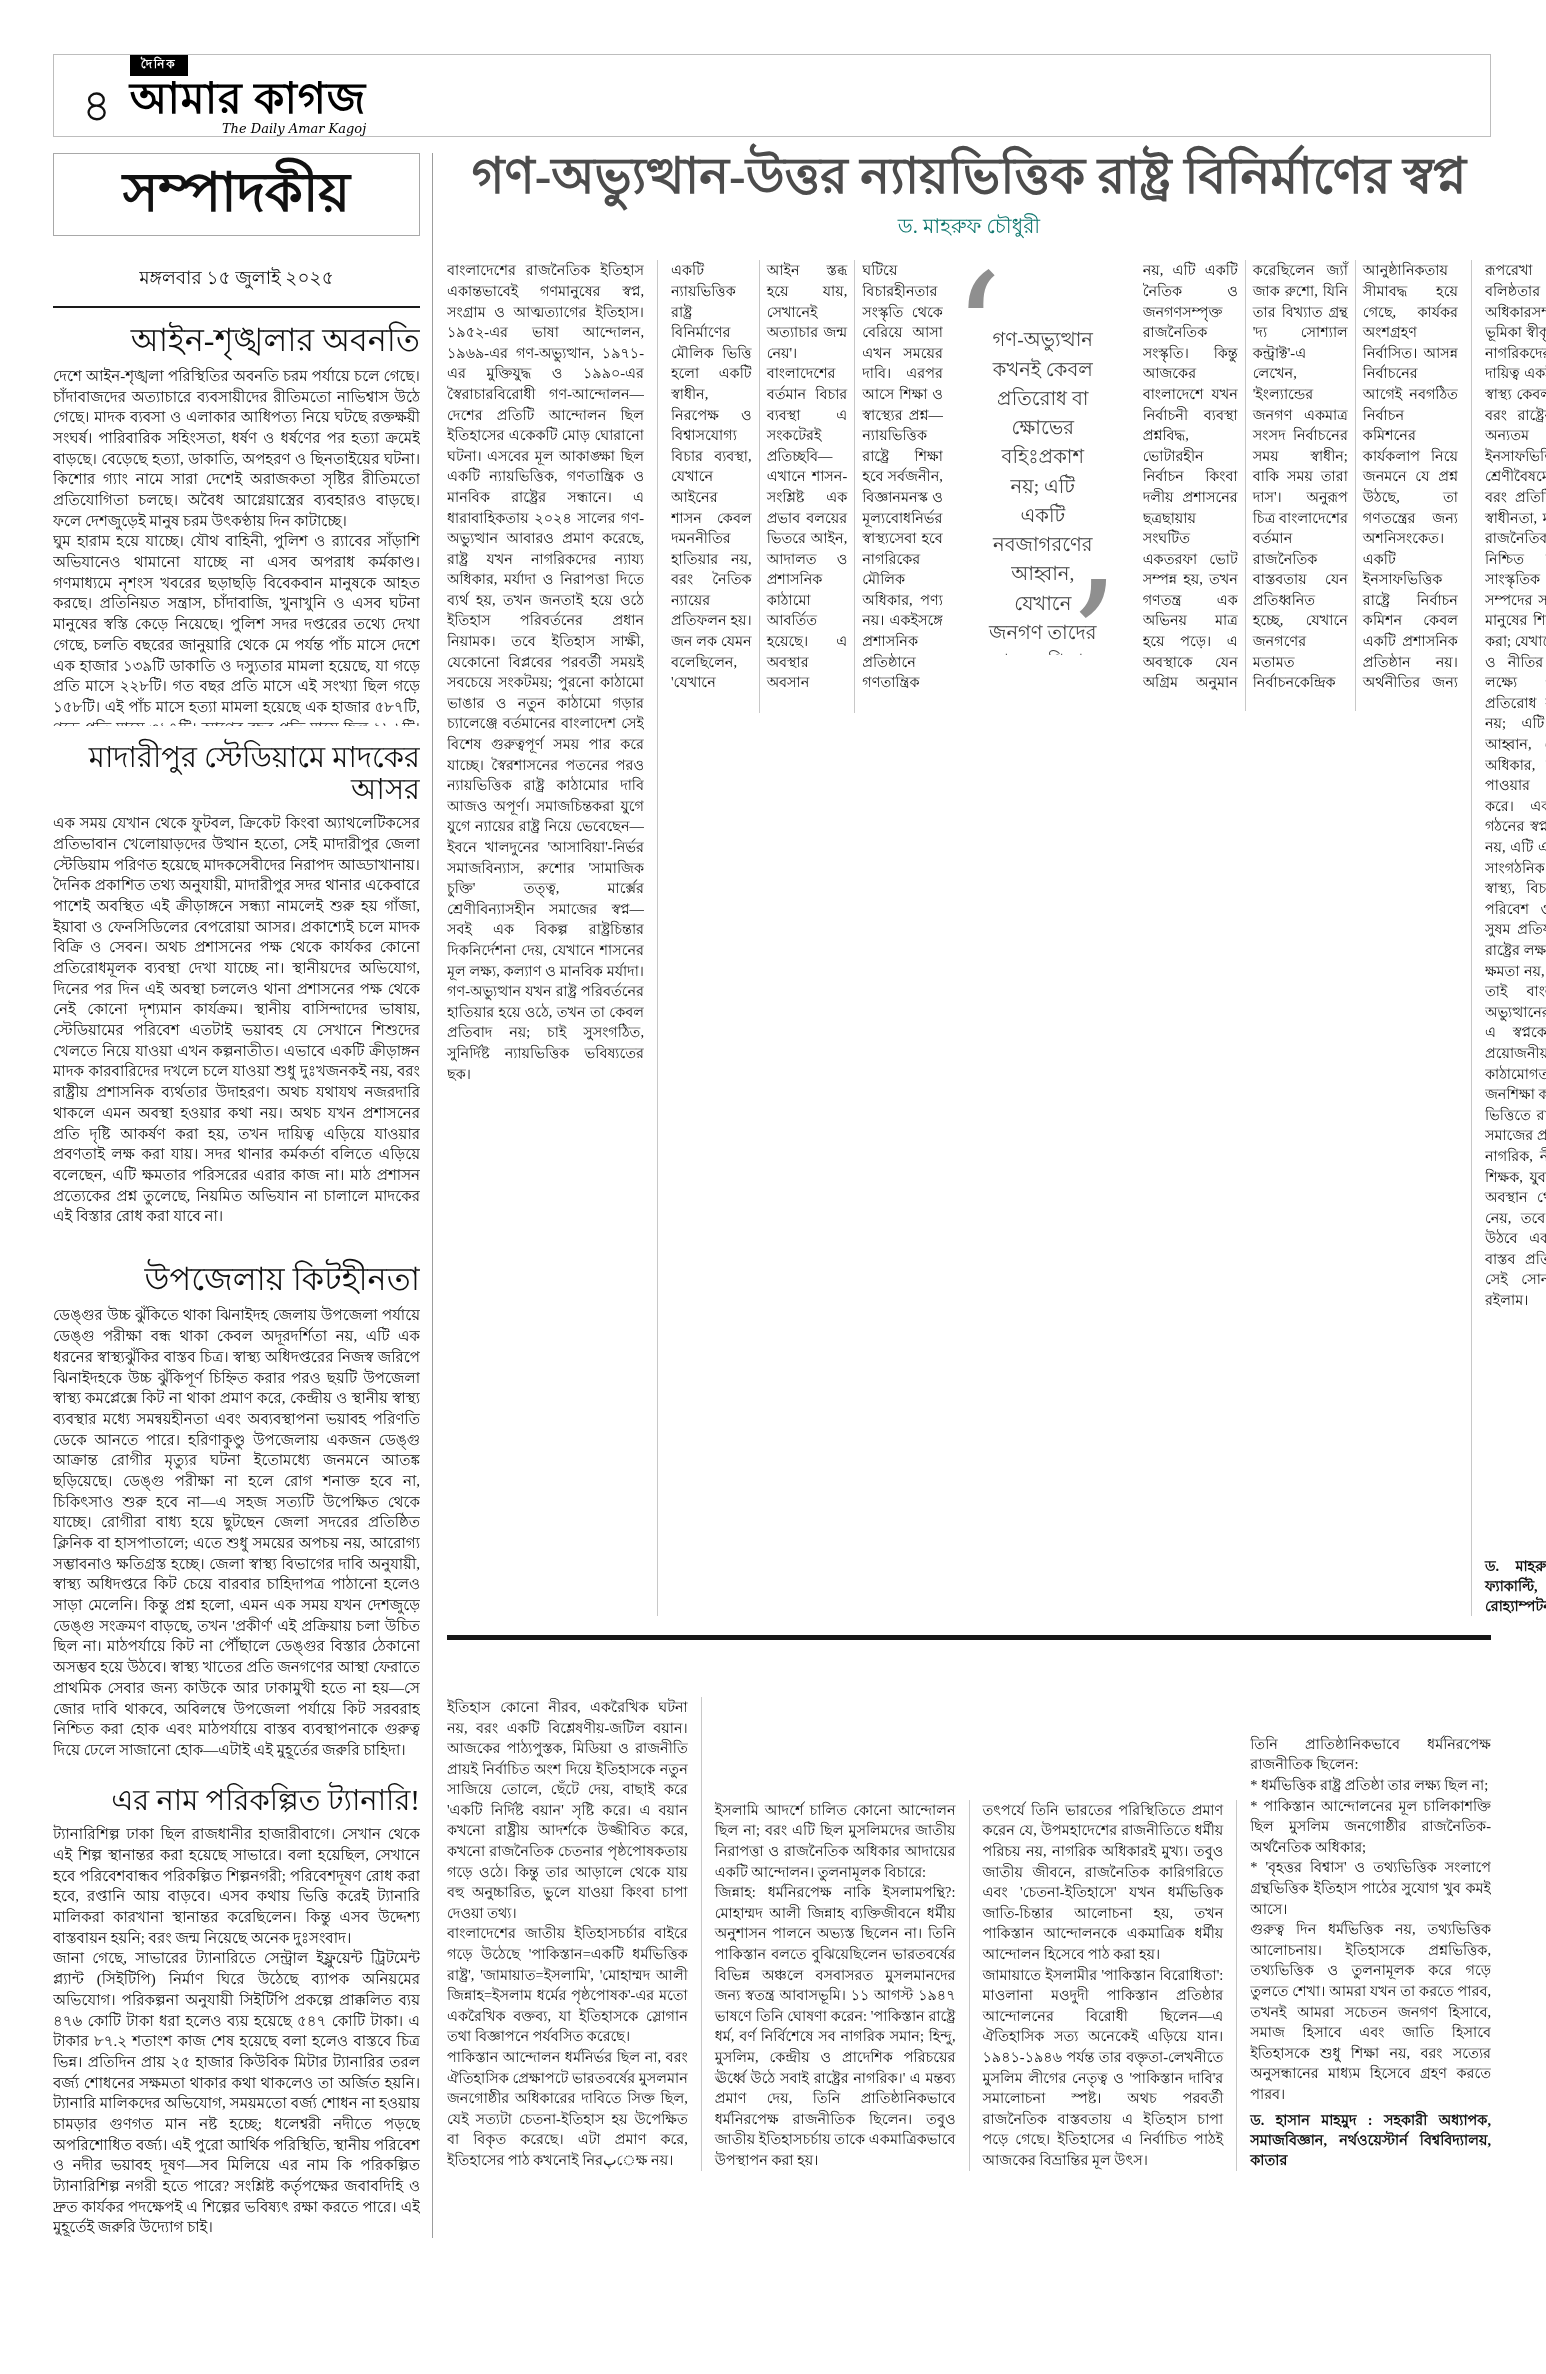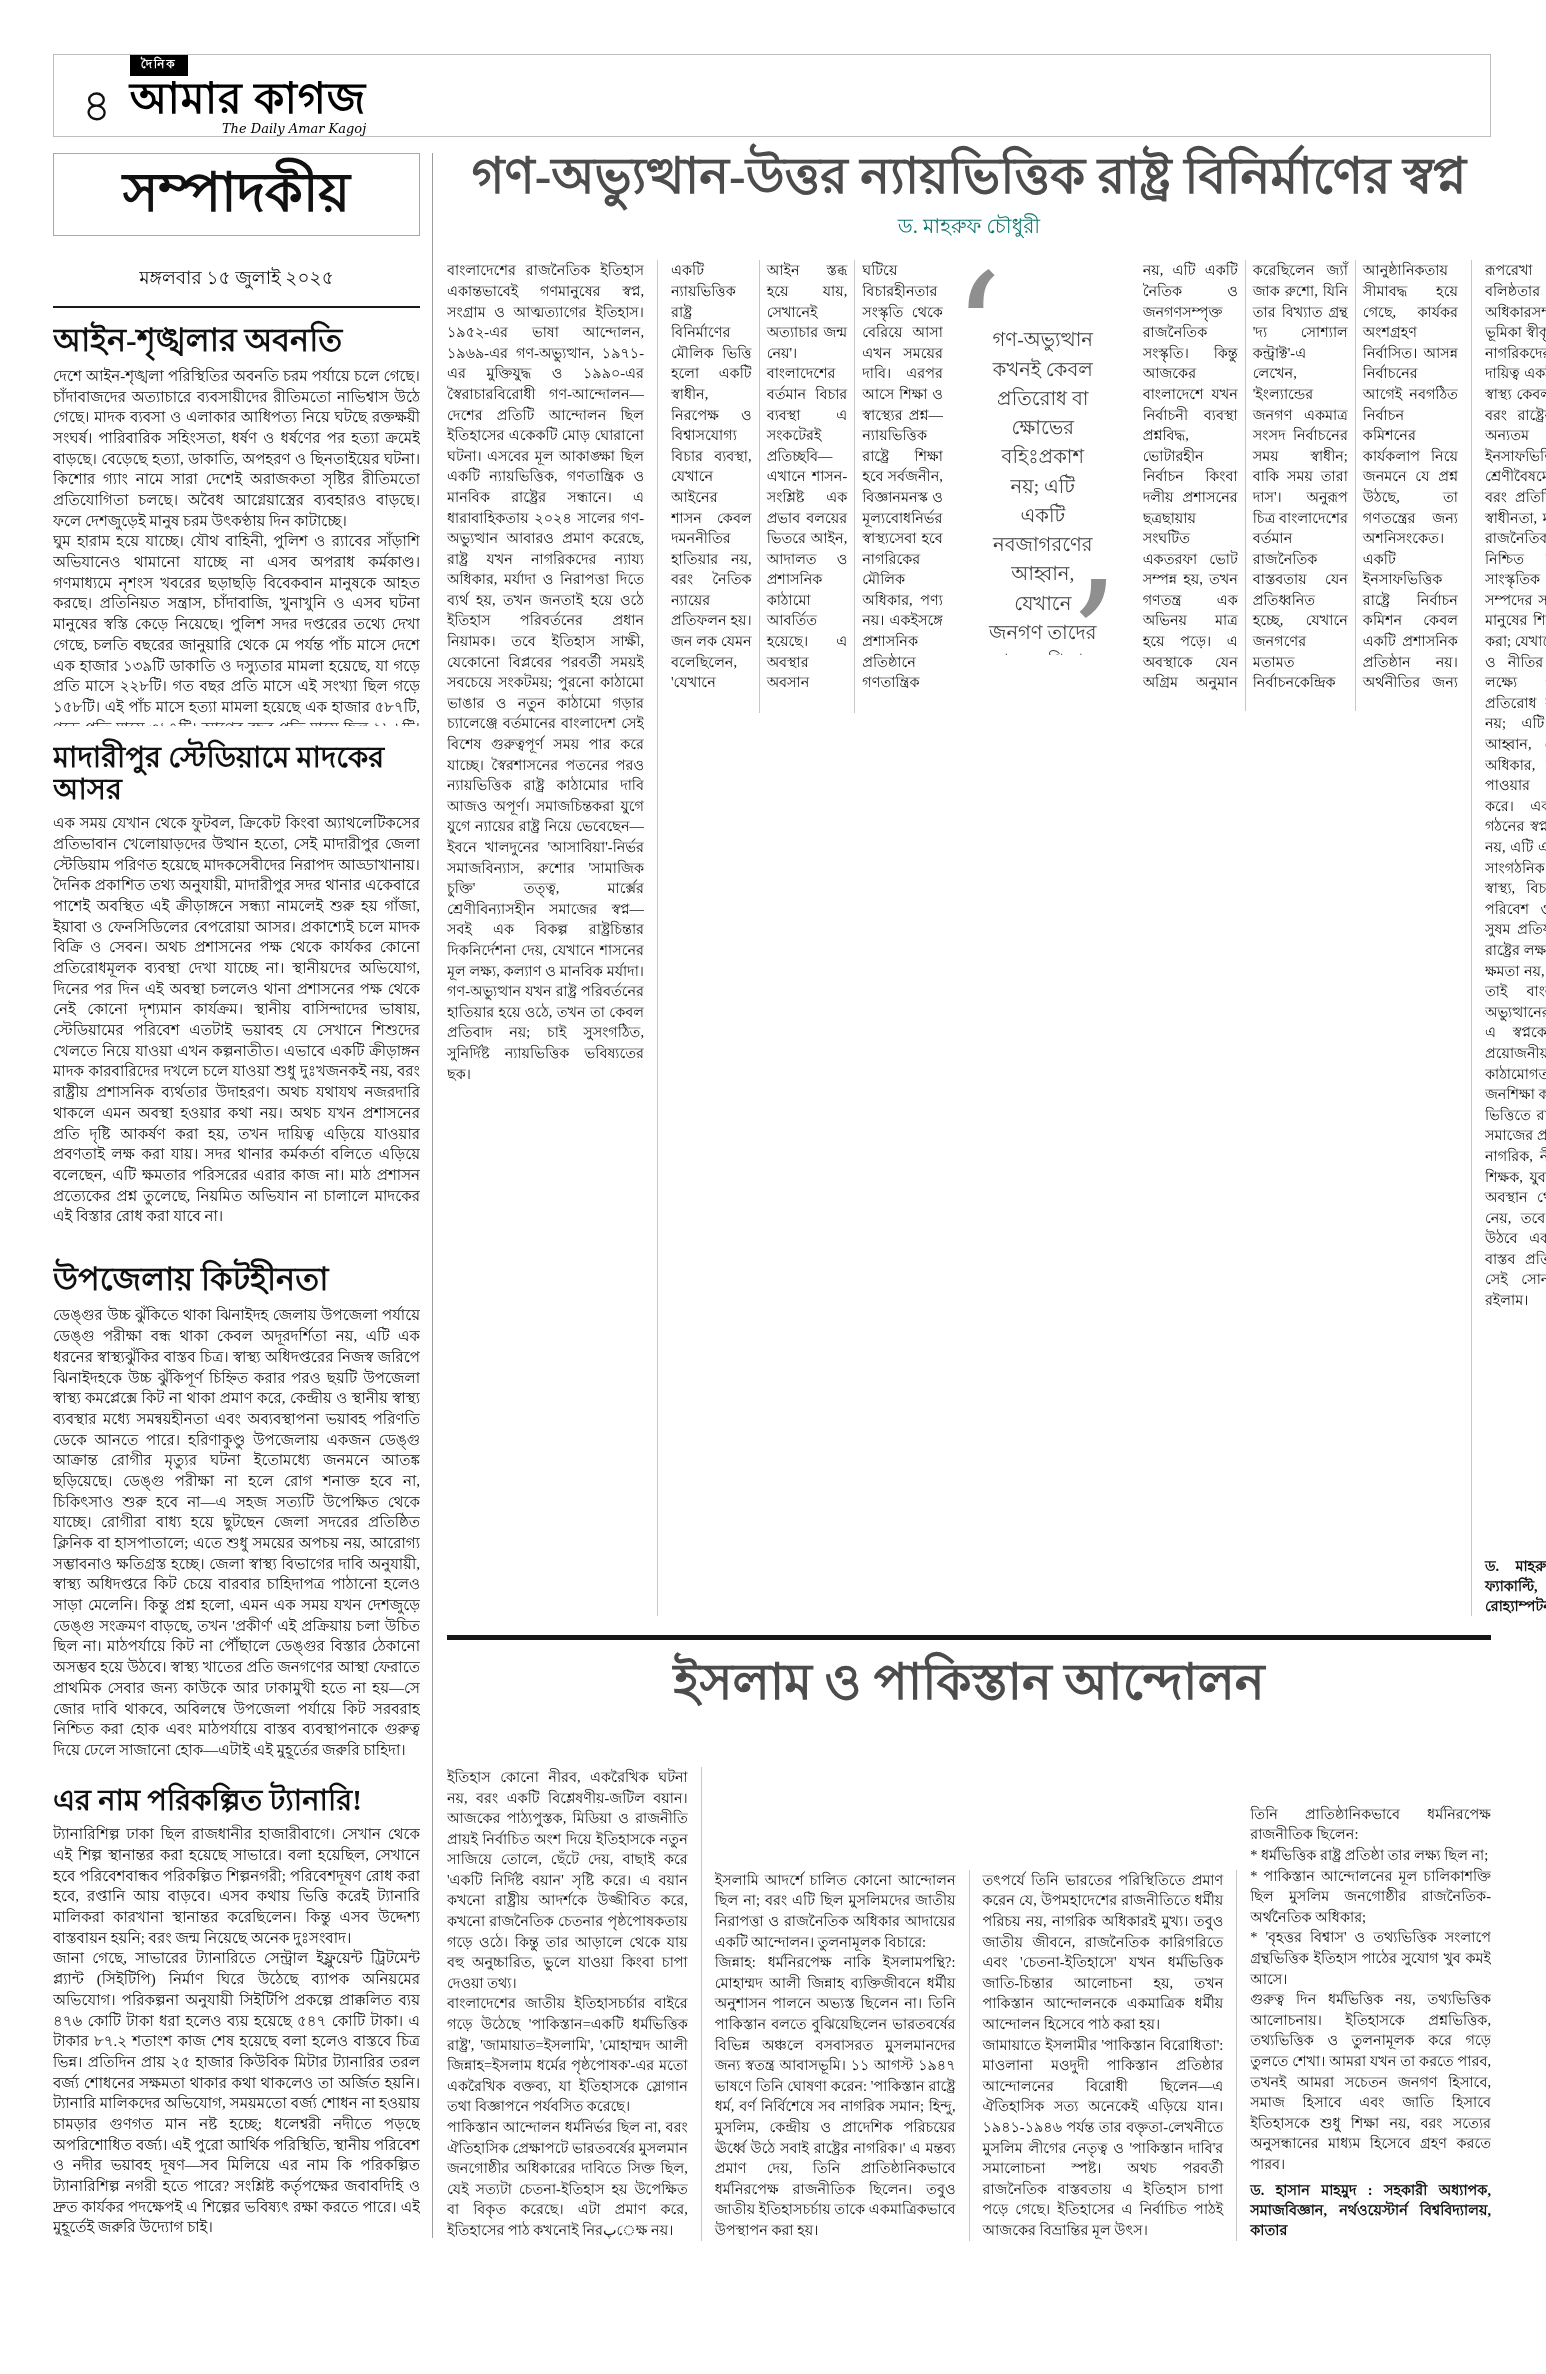--- a/index.html
+++ b/index.html
@@ -22,21 +22,21 @@
   .logo-name { font-size:43px; font-weight:900; line-height:1.05; letter-spacing:0.9px; color:#000; }
   .logo-sub { font-size:13px; font-style:italic; text-align:right; color:#000;
     font-family:"DejaVu Serif", serif; }
   
   .editorial { position:absolute; left:53px; top:153px; width:367px; height:2087px; overflow:hidden; }
   .ed-box { border:1.9px solid #a8a8a8; padding:11px 5.6px 13px; text-align:center; background:#fff; }
   .ed-title { font-size:54px; font-weight:bold; line-height:1.05; }
   .ed-date { text-align:center; font-size:18.6px; margin-top:28px;font-family:Liberation Serif, serif; }
   .ed-rule { border-top:2.8px solid #1a1a1a; margin-top:11px; }
   .ed-article { margin-top:15px; }
-  .ed-h { text-align:left; font-weight:bold; line-height:1.12; margin-bottom:7.4px; font-size:32px; }
+  .ed-h { text-align:right; font-weight:normal; line-height:1.12; margin-bottom:7.4px; font-size:32px; }
   .ed-h.big { font-size:29px; }
   .ed-body { font-size:15px; line-height:1.38; text-align:justify; white-space:pre-line; overflow:hidden; }
   .h1-body { height:360px; } .h2-body { height:434px; } .h3-body { height:464px; } .h4-body { height:417px; }
   .v-divider { position:absolute; left:432px; top:153px; width:0.9px; height:2085px; background:#9c9c9c; }
   
   .main { position:absolute; left:447px; top:148px; width:1044px; }
   .lead-h { font-size:50px; font-weight:bold; color:#4c4c4c; text-align:center; line-height:1.12; }
   .byline { text-align:center; font-size:20.4px; color:#0f766e; margin-top:7.4px; }
   .bt { font-size:14.4px; line-height:1.43; text-align:justify; white-space:pre-line; }
   .lead-grid { margin-top:15px; display:flex; gap:13px; height:1356px; }
@@ -135,21 +135,20 @@
         <div class="lg-col-right">
           <div class="c5text bt">রূপরেখা হিসেবে বিবেচিত। বলিষ্ঠতার সাংবিধানিক প্রকৃতিকে অধিকারসম্পন্ন গণ্য করে রাষ্ট্রের ভূমিকা স্বীকৃত হতে হবে, যার রাষ্ট্র ও নাগরিকদের ওপর ন্যায় প্রতিষ্ঠার দায়িত্ব একই সঙ্গে বর্তায়। সুশিক্ষা ও স্বাস্থ্য কেবল উন্নয়নের উপাদান নয়, বরং রাষ্ট্রের ন্যায়ভিত্তিক চরিত্রের অন্যতম মানদণ্ড। একটি ইনসাফভিত্তিক রাষ্ট্র কেবল শ্রেণীবৈষম্যের অবসান ঘটায় না, বরং প্রতিটি নাগরিকের সাংস্কৃতিক স্বাধীনতা, মত প্রকাশের অধিকার ও রাজনৈতিক অংশগ্রহণের সুযোগ নিশ্চিত করে। সামাজিক ও সাংস্কৃতিক ইনসাফ মানে কেবল সম্পদের সমবণ্টন নয়, বরং প্রতিটি মানুষের শিক্ষা ও স্বাস্থ্যসেবা নিশ্চিত করা; যেখানে জনগণের স্বার্থে আইন ও নীতির প্রতিফলন ঘটবে। এ লক্ষ্যে গণ-অভ্যুত্থান কেবল প্রতিরোধ বা ক্ষোভের বহিঃপ্রকাশ নয়; এটি একটি নবজাগরণের আহ্বান, যেখানে জনগণ ন্যায্য অধিকার, সম্মান ও মর্যাদা ফিরে পাওয়ার সংগ্রামে আত্মনিয়োগ করে। একটি ন্যায়ভিত্তিক রাষ্ট্র গঠনের স্বপ্ন কেবল আবেগের বিষয় নয়, এটি একটি দার্শনিক, নৈতিক ও সাংগঠনিক প্রকল্প, যার ভিত্তি শিক্ষা, স্বাস্থ্য, বিচার, অর্থনীতি, সংস্কৃতি, পরিবেশ ও রাজনীতিতে ন্যায়ের সুষম প্রতিফলন। এ ইনসাফভিত্তিক রাষ্ট্রের লক্ষ্য হবে ব্যক্তি নয়, জনগণ; ক্ষমতা নয়, দায়িত্ব; দখল নয়, সেবা। তাই বাংলাদেশের জন্য গণ-অভ্যুত্থানের পরবর্তী চ্যালেঞ্জ হলো এ স্বপ্নকে বাস্তবে রূপ দিতে প্রয়োজনীয় নীতিনির্ধারণ, কাঠামোগত সংস্কার ও সর্বজনীন জনশিক্ষা কার্যক্রম শুরু করা। ন্যায়ের ভিত্তিতে রাষ্ট্র গড়ার এ প্রয়াসে যদি সমাজের প্রতিটি মানুষ তথা সাধারণ নাগরিক, নীতিনির্ধারক, পেশাজীবী, শিক্ষক, যুবক প্রত্যেকেই নিজ নিজ অবস্থান থেকে দায়িত্বশীল ভূমিকা নেয়, তবে একদিন এ স্বপ্নই হয়ে উঠবে একটি নতুন বাংলাদেশের বাস্তব প্রতিচ্ছবি। আমরা বাস্তবের সেই সোনালি দিনের অপেক্ষায় রইলাম।</div>
           <div class="sig">ড. মাহরুফ চৌধুরী: ভিজিটিং ফ্যাকাল্টি, ইউনিভার্সিটি অব রোহ্যাম্পটন, যুক্তরাজ্য</div>
         </div>
       </div>
     </article>
 
     <div class="article-divider"></div>
 
     <article>
-      <h1 class="second-h">ইসলাম ও পাকিস্তান আন্দোলন</h1>
 
       <div class="second-grid">
         <div class="sg-col bt">ইতিহাস কোনো নীরব, একরৈখিক ঘটনা নয়, বরং একটি বিশ্লেষণীয়-জটিল বয়ান। আজকের পাঠ্যপুস্তক, মিডিয়া ও রাজনীতি প্রায়ই নির্বাচিত অংশ দিয়ে ইতিহাসকে নতুন সাজিয়ে তোলে, ছেঁটে দেয়, বাছাই করে 'একটি নির্দিষ্ট বয়ান' সৃষ্টি করে। এ বয়ান কখনো রাষ্ট্রীয় আদর্শকে উজ্জীবিত করে, কখনো রাজনৈতিক চেতনার পৃষ্ঠপোষকতায় গড়ে ওঠে। কিন্তু তার আড়ালে থেকে যায় বহু অনুচ্চারিত, ভুলে যাওয়া কিংবা চাপা দেওয়া তথ্য।
 বাংলাদেশের জাতীয় ইতিহাসচর্চার বাইরে গড়ে উঠেছে 'পাকিস্তান=একটি ধর্মভিত্তিক রাষ্ট্র', 'জামায়াত=ইসলামি', 'মোহাম্মদ আলী জিন্নাহ=ইসলাম ধর্মের পৃষ্ঠপোষক'-এর মতো একরৈখিক বক্তব্য, যা ইতিহাসকে স্লোগান তথা বিজ্ঞাপনে পর্যবসিত করেছে।
 পাকিস্তান আন্দোলন ধর্মনির্ভর ছিল না, বরং ঐতিহাসিক প্রেক্ষাপটে ভারতবর্ষের মুসলমান জনগোষ্ঠীর অধিকারের দাবিতে সিক্ত ছিল, যেই সত্যটা চেতনা-ইতিহাস হয় উপেক্ষিত বা বিকৃত করেছে। এটা প্রমাণ করে, ইতিহাসের পাঠ কখনোই নিরپেক্ষ নয়।</div>
         <div class="sg-col bt">ইসলামি আদর্শে চালিত কোনো আন্দোলন ছিল না; বরং এটি ছিল মুসলিমদের জাতীয় নিরাপত্তা ও রাজনৈতিক অধিকার আদায়ের একটি আন্দোলন। তুলনামূলক বিচারে:
 জিন্নাহ: ধর্মনিরপেক্ষ নাকি ইসলামপন্থি?: মোহাম্মদ আলী জিন্নাহ ব্যক্তিজীবনে ধর্মীয় অনুশাসন পালনে অভ্যস্ত ছিলেন না। তিনি পাকিস্তান বলতে বুঝিয়েছিলেন ভারতবর্ষের বিভিন্ন অঞ্চলে বসবাসরত মুসলমানদের জন্য স্বতন্ত্র আবাসভূমি। ১১ আগস্ট ১৯৪৭ ভাষণে তিনি ঘোষণা করেন: 'পাকিস্তান রাষ্ট্রে ধর্ম, বর্ণ নির্বিশেষে সব নাগরিক সমান; হিন্দু, মুসলিম, কেন্দ্রীয় ও প্রাদেশিক পরিচয়ের ঊর্ধ্বে উঠে সবাই রাষ্ট্রের নাগরিক।' এ মন্তব্য প্রমাণ দেয়, তিনি প্রাতিষ্ঠানিকভাবে ধর্মনিরপেক্ষ রাজনীতিক ছিলেন। তবুও জাতীয় ইতিহাসচর্চায় তাকে একমাত্রিকভাবে উপস্থাপন করা হয়।</div>
         <div class="sg-col bt">তৎপর্যে তিনি ভারতের পরিস্থিতিতে প্রমাণ করেন যে, উপমহাদেশের রাজনীতিতে ধর্মীয় পরিচয় নয়, নাগরিক অধিকারই মুখ্য। তবুও জাতীয় জীবনে, রাজনৈতিক কারিগরিতে এবং 'চেতনা-ইতিহাসে' যখন ধর্মভিত্তিক জাতি-চিন্তার আলোচনা হয়, তখন পাকিস্তান আন্দোলনকে একমাত্রিক ধর্মীয় আন্দোলন হিসেবে পাঠ করা হয়।
 জামায়াতে ইসলামীর 'পাকিস্তান বিরোধিতা': মাওলানা মওদুদী পাকিস্তান প্রতিষ্ঠার আন্দোলনের বিরোধী ছিলেন—এ ঐতিহাসিক সত্য অনেকেই এড়িয়ে যান। ১৯৪১-১৯৪৬ পর্যন্ত তার বক্তৃতা-লেখনীতে মুসলিম লীগের নেতৃত্ব ও 'পাকিস্তান দাবি'র সমালোচনা স্পষ্ট। অথচ পরবর্তী রাজনৈতিক বাস্তবতায় এ ইতিহাস চাপা পড়ে গেছে। ইতিহাসের এ নির্বাচিত পাঠই আজকের বিভ্রান্তির মূল উৎস।</div>
         <div class="sg-col">

